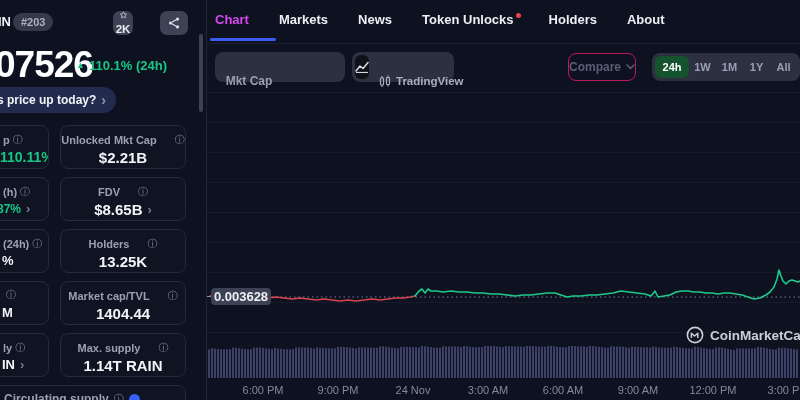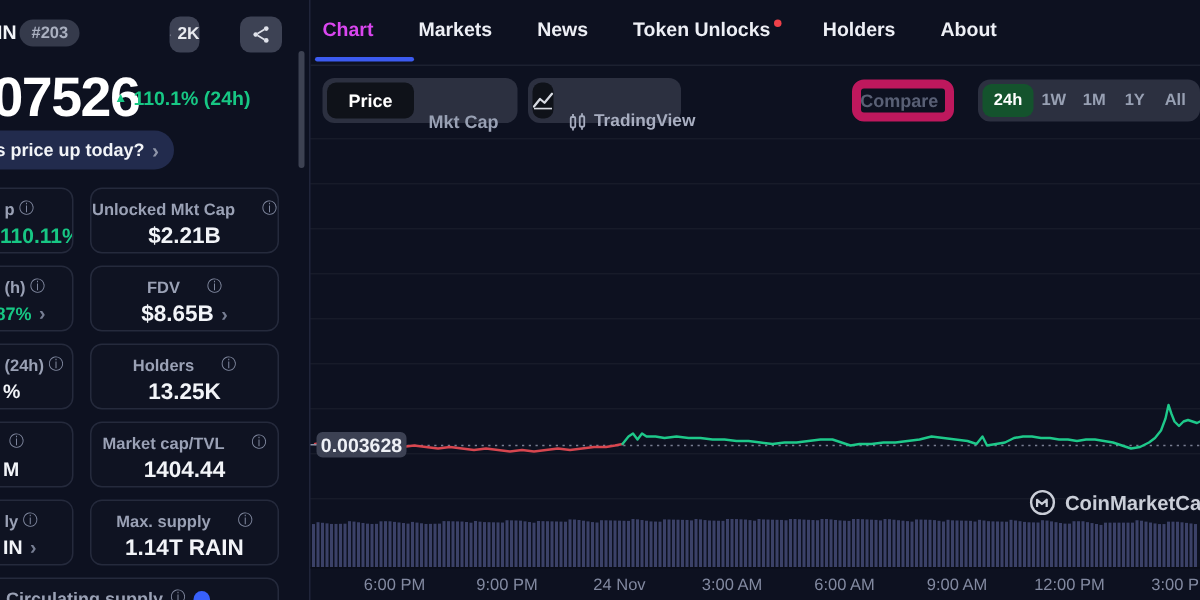--- a/index.html
+++ b/index.html
@@ -48,21 +48,21 @@
   .tab-underline{left:210px;top:38px;width:66px;height:3px;border-radius:2px;background:#3c5bf0;}
   .nav-border{left:207px;top:43px;width:593px;height:1px;background:#1c2130;}
   
   .seg{position:absolute;top:52px;height:30px;background:#2c3040;border-radius:8px;
        display:flex;align-items:center;padding:3px;box-sizing:border-box;gap:2px;}
   .seg-pill{height:24px;border-radius:6px;display:flex;align-items:center;justify-content:center;
             font-size:12px;font-weight:bold;}
   .seg-pill.on{background:#0f1219;color:#fff;}
   .seg-pill.off{color:#98a0b3;margin-top:28px;}
   .tv-label{color:#a8aec0;font-size:11.5px;font-weight:bold;margin:0 9px 0 5px;}
-  .compare-btn{left:568px;top:53px;width:68px;height:28px;border:6px solid #be185d;border-radius:8px;
+  .compare-btn{left:568px;top:53px;width:68px;height:28px;border:1px solid #be185d;border-radius:8px;
                display:flex;align-items:center;justify-content:center;gap:5px;color:#596075;
                font-size:12px;font-weight:bold;box-sizing:border-box;}
   .range-grp{left:652px;top:53px;width:148px;height:28px;background:#2c3040;border-radius:8px;
              display:flex;align-items:center;padding:3px;box-sizing:border-box;}
   .range-btn{width:27px;height:22px;display:flex;align-items:center;justify-content:center;
              color:#98a0b3;font-size:11px;font-weight:bold;border-radius:6px;}
   .range-btn.on{width:34px;background:#14532d;color:#fff;}
   
   .gridline{position:absolute;left:0;width:593px;height:1px;background:rgba(255,255,255,0.045);}
   #chart-gridlines{position:absolute;left:207px;top:0;width:593px;height:400px;}
@@ -78,21 +78,21 @@
              color:#dfe3ec;font-size:13.5px;font-weight:bold;white-space:nowrap;}
 </style>
 </head>
 <body>
 
 <div id="app">
 
   <div class="abs ticker-frag">IN</div>
   <div class="abs rank-badge">#203</div>
 
-  <div class="abs hdr-btn" style="left:113px;width:20px;">
+  <div class="abs hdr-btn" style="left:113px;width:20px;flex-direction:column;">
     <svg width="13" height="13" viewBox="0 0 16 16">
       <path d="M8 1.8l1.9 3.9 4.3.6-3.1 3 .7 4.3L8 11.6l-3.8 2 .7-4.3-3.1-3 4.3-.6z" fill="none" stroke="#dfe2ea" stroke-width="1.4" stroke-linejoin="round"></path>
     </svg>
     <span>2K</span>
   </div>
   <div class="abs hdr-btn" style="left:160px;width:28px;">
     <svg width="14" height="14" viewBox="0 0 16 16">
       <circle cx="4" cy="8" r="1.8" fill="#dfe2ea"></circle>
         <circle cx="12" cy="3.5" r="1.8" fill="#dfe2ea"></circle>
       <circle cx="12" cy="12.5" r="1.8" fill="#dfe2ea"></circle>
@@ -208,21 +208,20 @@
     <span class="tab">Markets</span>
     <span class="tab">News</span>
     <span class="tab"><span>Token Unlocks</span><span class="red-dot"></span></span>
     <span class="tab">Holders</span>
     <span class="tab">About</span>
   </div>
   <div class="abs tab-underline"></div>
   <div class="abs nav-border"></div>
 
   <div class="seg" style="left:215px;width:130px;">
-    <div class="seg-pill on" style="width:58px;">Price</div>
     <div class="seg-pill off" style="width:62px;">Mkt Cap</div>
   </div>
 
   <div class="seg" style="left:352px;width:102px;">
     <div class="seg-pill on" style="width:28px;">
       <svg width="14" height="12" viewBox="0 0 14 12">
         <path d="M1 10 L5 5 L8 7.5 L13 1.5" fill="none" stroke="#d7dae2" stroke-width="1.5" stroke-linecap="round" stroke-linejoin="round"></path>
         <path d="M1 11.5 H13" stroke="#d7dae2" stroke-width="1.2"></path>
       </svg>
     </div>

